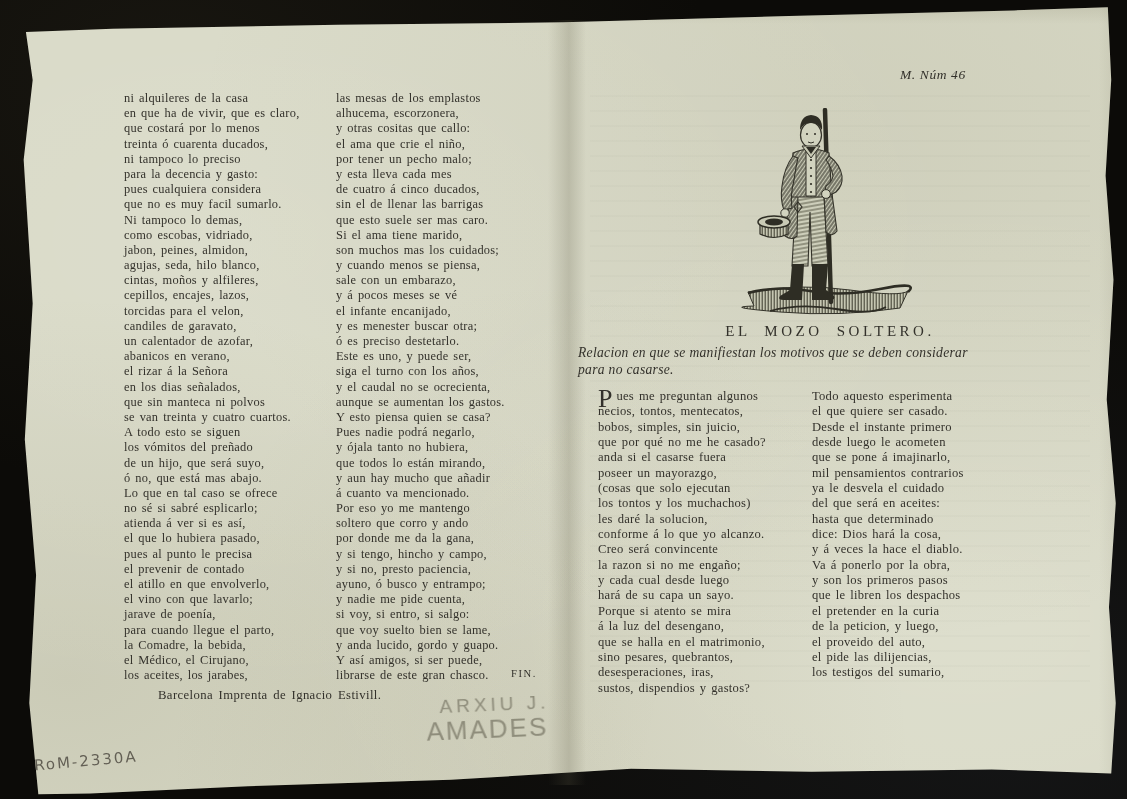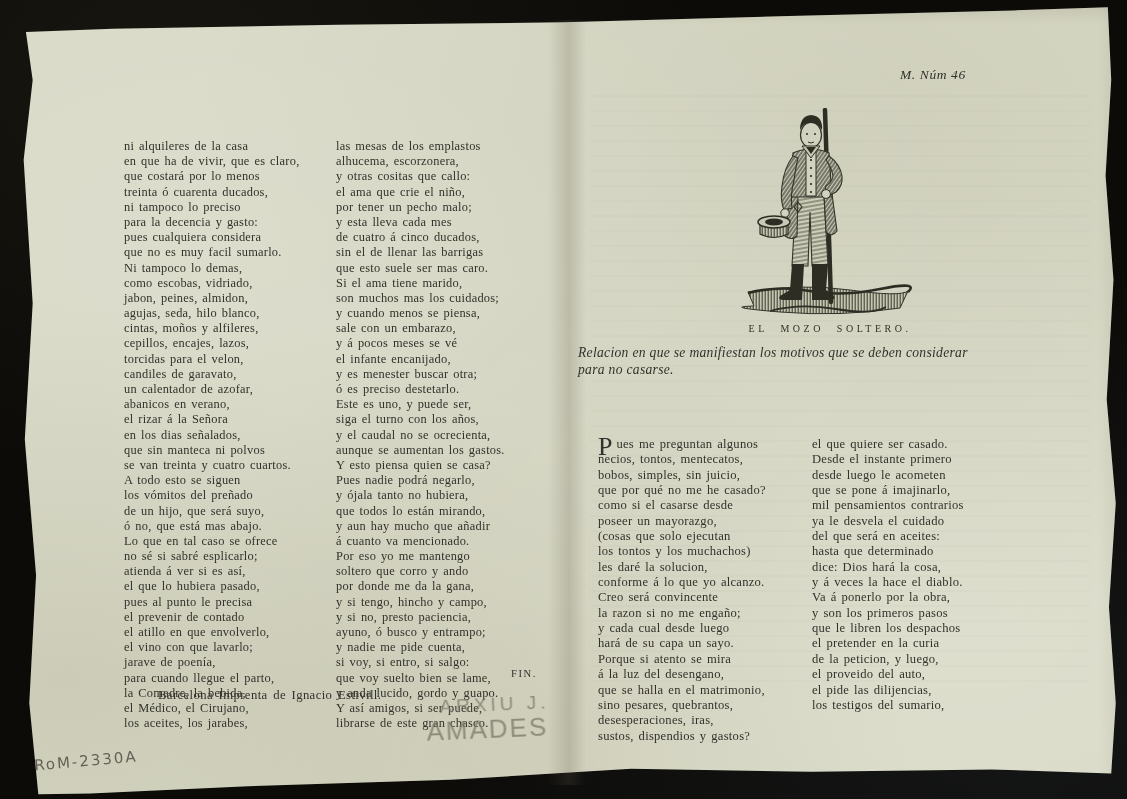--- a/index.html
+++ b/index.html
@@ -38,33 +38,33 @@
   #fold{
     position:absolute;left:548px;top:20px;width:38px;height:765px;
     background:linear-gradient(90deg, transparent, rgba(95,92,70,0.22) 55%, transparent);
     pointer-events:none;
   }
   #ghost{
     position:absolute;left:590px;top:95px;width:500px;height:590px;
     background:repeating-linear-gradient(180deg, rgba(72,78,64,0.045) 0 2px, transparent 2px 15px);
     opacity:.55;pointer-events:none;
   }
-  .col{position:absolute;color:var(--ink);margin-top:48px;}
+  .col{position:absolute;color:var(--ink);}
   .col .line{height:15.2px;line-height:15.2px;font-size:12.4px;white-space:nowrap;
     letter-spacing:0.25px;word-spacing:1.5px;}
   #lp-col1{left:124px;top:91px;width:205px;}
   #lp-col2{left:336px;top:91px;width:215px;}
   #rp-col1{left:598px;top:389px;width:214px;}
   #rp-col2{left:812px;top:389px;width:242px;}
   #rp-col1 .line,#rp-col2 .line{height:15.35px;line-height:15.35px;font-size:12.6px;}
   .dropcap{font-size:26px;line-height:10px;vertical-align:-7px;margin-right:3px;letter-spacing:1px;}
   #header-num{position:absolute;left:900px;top:67px;width:120px;color:var(--ink);
     font-style:italic;font-size:13.5px;letter-spacing:0.6px;}
   #rp-title{position:absolute;left:620px;top:323px;width:420px;text-align:center;
-    color:var(--ink);font-size:10px;letter-spacing:3.5px;word-spacing:7px;}
+    color:var(--ink);font-size:15px;letter-spacing:3.5px;word-spacing:7px;}
   #rp-subtitle{position:absolute;left:578px;top:345px;width:505px;text-align:left;
     color:var(--ink);font-style:italic;font-size:13.6px;line-height:16.5px;letter-spacing:0.3px;}
   #imprint{position:absolute;left:158px;top:688px;width:395px;text-align:left;
     color:var(--ink);font-size:12.7px;letter-spacing:0.4px;word-spacing:2px;}
   #fin{position:absolute;left:511px;top:668px;color:var(--ink);font-size:10.6px;letter-spacing:1.6px;}
   #stamp{position:absolute;left:426px;top:694px;transform:rotate(-2.5deg);
     color:var(--stamp);opacity:0.78;filter:blur(0.4px);
     font-family:"Liberation Sans",sans-serif;text-transform:uppercase;}
   #stamp .s1{font-size:19px;letter-spacing:4px;line-height:22px;padding-left:14px;}
   #stamp .s2{font-size:26px;letter-spacing:2px;line-height:26px;}
@@ -233,38 +233,39 @@
   <div id="rp-subtitle">
     <div>Relacion en que se manifiestan los motivos que se deben considerar</div>
     <div>para no casarse.</div>
   </div>
 
   <div id="rp-col1" class="col">
       <div class="line"><span class="dropcap">P</span>ues me preguntan algunos</div>
       <div class="line">necios, tontos, mentecatos,</div>
       <div class="line">bobos, simples, sin juicio,</div>
       <div class="line">que por qué no me he casado?</div>
-      <div class="line">como si el casarse desde</div>
+      <div class="line">anda si el casarse fuera</div>
       <div class="line">poseer un mayorazgo,</div>
       <div class="line">(cosas que solo ejecutan</div>
       <div class="line">los tontos y los muchachos)</div>
       <div class="line">les daré la solucion,</div>
       <div class="line">conforme á lo que yo alcanzo.</div>
       <div class="line">Creo será convincente</div>
       <div class="line">la razon si no me engaño;</div>
       <div class="line">y cada cual desde luego</div>
       <div class="line">hará de su capa un sayo.</div>
       <div class="line">Porque si atento se mira</div>
       <div class="line">á la luz del desengano,</div>
       <div class="line">que se halla en el matrimonio,</div>
       <div class="line">sino pesares, quebrantos,</div>
       <div class="line">desesperaciones, iras,</div>
       <div class="line">sustos, dispendios y gastos?</div>
     </div>
   <div id="rp-col2" class="col">
+      <div class="line">Todo aquesto esperimenta</div>
       <div class="line">el que quiere ser casado.</div>
       <div class="line">Desde el instante primero</div>
       <div class="line">desde luego le acometen</div>
       <div class="line">que se pone á imajinarlo,</div>
       <div class="line">mil pensamientos contrarios</div>
       <div class="line">ya le desvela el cuidado</div>
       <div class="line">del que será en aceites:</div>
       <div class="line">hasta que determinado</div>
       <div class="line">dice: Dios hará la cosa,</div>
       <div class="line">y á veces la hace el diablo.</div>

